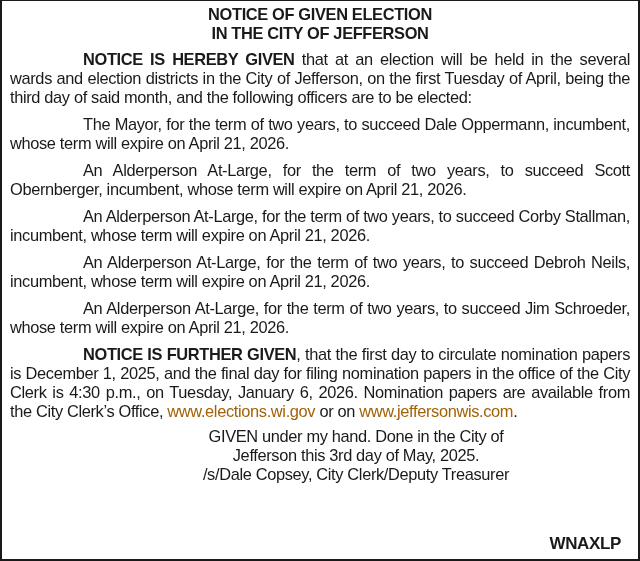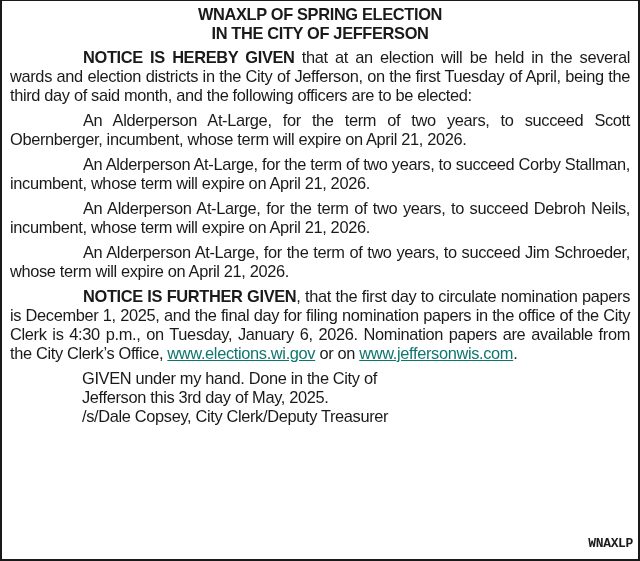--- a/index.html
+++ b/index.html
@@ -19,51 +19,52 @@
     }
     .title {
       text-align: center;
       font-weight: bold;
       font-size: 16.4px;
       line-height: 18.5px;
       margin: 0 0 6px 0;
     }
     .title div { margin: 0; }
     p {
-      margin: 0 0 6px 0;
+      margin: 8px 0 6px 0;
       text-align: justify;
       text-indent: 73px;
     }
     p .lead { font-weight: bold; }
-    a.link { color: #0f766e; text-decoration: underline; }
+    a.link { color: #a16207; }
     .signature {
       margin: 2px 0 0 72px;
       line-height: 19px;
+      text-align: center;
     }
     .signature div { margin: 0; }
     .code {
       position: absolute;
-      right: 5px;
+      right: 17px;
       bottom: 6px;
       font-weight: bold;
-      font-size: 13px;
-      font-family: Liberation Mono, monospace;
+      font-size: 17px;
     }
   </style>
 </head>
 <body>
 
 <div class="notice">
   <div class="title">
-    <div>WNAXLP OF SPRING ELECTION</div>
+    <div>NOTICE OF GIVEN ELECTION</div>
     <div>IN THE CITY OF JEFFERSON</div>
   </div>
 
   <p><span class="lead">NOTICE IS HEREBY GIVEN</span><span> that at an election will be held in the several wards and election districts in the City of Jefferson, on the first Tuesday of April, being the third day of said month, and the following officers are to be elected:</span></p>
 
+  <p>The Mayor, for the term of two years, to succeed Dale Oppermann, incumbent, whose term will expire on April 21, 2026.</p>
   <p>An Alderperson At-Large, for the term of two years, to succeed Scott Obernberger, incumbent, whose term will expire on April 21, 2026.</p>
   <p>An Alderperson At-Large, for the term of two years, to succeed Corby Stallman, incumbent, whose term will expire on April 21, 2026.</p>
   <p>An Alderperson At-Large, for the term of two years, to succeed Debroh Neils, incumbent, whose term will expire on April 21, 2026.</p>
   <p>An Alderperson At-Large, for the term of two years, to succeed Jim Schroeder, whose term will expire on April 21, 2026.</p>
 
   <p><span class="lead">NOTICE IS FURTHER GIVEN</span><span>, that the first day to circulate nomination papers is December 1, 2025, and the final day for filing nomination papers in the office of the City Clerk is 4:30 p.m., on Tuesday, January 6, 2026.  Nomination papers are available from the City Clerk’s Office, </span><a class="link">www.elections.wi.gov</a><span> or on </span><a class="link">www.jeffersonwis.com</a><span>.</span></p>
 
 
   <div class="signature">
     <div>GIVEN under my hand.  Done in the City of</div>

